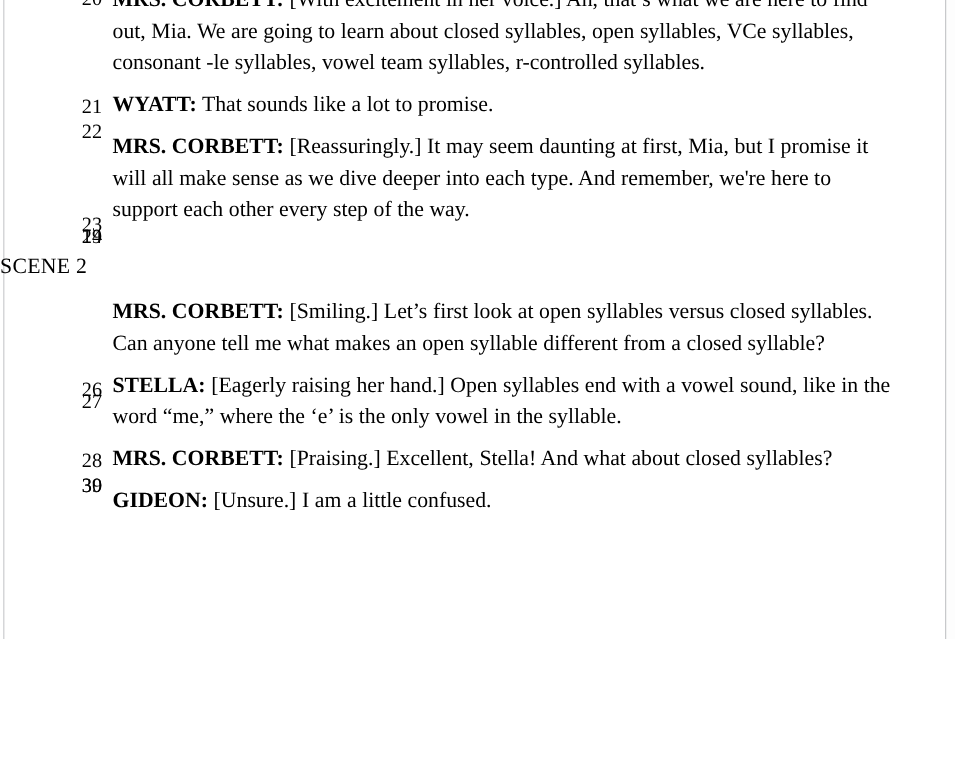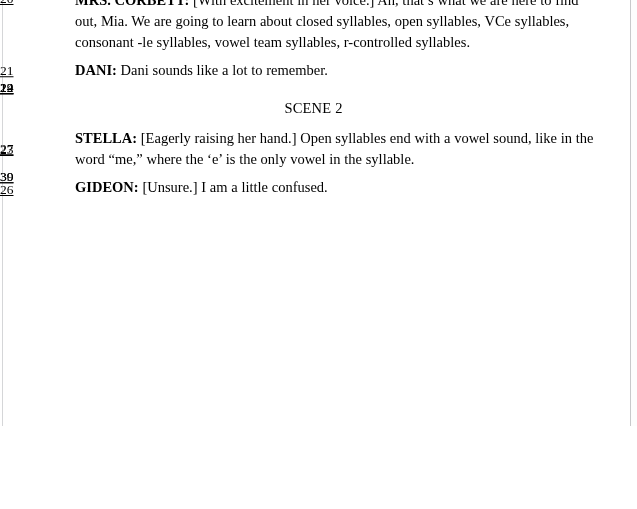--- a/index.html
+++ b/index.html
@@ -62,24 +62,24 @@
     margin: 0;
   }
 
   
   .line-block + .line-block { margin-top: 7px; }
 
   .num {
     position: absolute;
     left: 0;
     width: 68px;
+    text-align: right;
     font-size: 13.5px;
     line-height: 1;
     color: #000;
-    text-decoration: underline;
   }
   
   .num.center {
     top: 50%;
     transform: translateY(-50%);
   }
   .num.first {
     top: 2px;
   }
   
@@ -94,21 +94,21 @@
     text-align: left;
     word-spacing: 0.1px;
   }
 
   .speaker {
     font-weight: bold;
   }
 
   
   .scene-heading {
-    text-align: center;
+    text-align: left;
     font-size: 14.5px;
     line-height: 21px;
     margin: 17px 6px 9px 0;
     padding-right: 4px;
     letter-spacing: 0.2px;
   }
 </style>
 </head>
 <body>
 
@@ -118,50 +118,56 @@
 
   <div id="doc">
 
     <div class="line-block">
       <div class="num first">20</div>
       <div class="txt"><span class="speaker">MRS. CORBETT:</span><span> [With excitement in her voice.] Ah, that’s what we are here to find out, Mia. We are going to learn about closed syllables, open syllables, VCe syllables, consonant -le syllables, vowel team syllables, r-controlled syllables.</span></div>
     </div>
 
     <div class="line-block">
       <div class="num center">21</div>
-      <div class="txt"><span class="speaker">DANI:</span><span> Dani sounds like a lot to remember.</span></div>
+      <div class="txt"><span class="speaker">WYATT:</span><span> That sounds like a lot to promise.</span></div>
     </div>
 
     <div class="line-block">
       <div class="num center">22</div>
     </div>
 
     <div class="line-block">
       <div class="num second">23</div>
+      <div class="txt"><span class="speaker">MRS. CORBETT:</span><span> [Reassuringly.] It may seem daunting at first, Mia, but I promise it will all make sense as we dive deeper into each type. And remember, we're here to support each other every step of the way.</span></div>
     </div>
 
     <div class="line-block">
       <div class="num center">24</div>
     </div>
 
     <div class="line-block">
       <div class="num center">19</div>
     </div>
 
     <div class="scene-heading">SCENE 2</div>
 
     <div class="line-block">
       <div class="num second">26</div>
+      <div class="txt"><span class="speaker">MRS. CORBETT:</span><span> [Smiling.] Let’s first look at open syllables versus closed syllables. Can anyone tell me what makes an open syllable different from a closed syllable?</span></div>
     </div>
 
     <div class="line-block">
       <div class="num center">27</div>
       <div class="txt"><span class="speaker">STELLA:</span><span> [Eagerly raising her hand.] Open syllables end with a vowel sound, like in the word “me,” where the ‘e’ is the only vowel in the syllable.</span></div>
     </div>
 
+    <div class="line-block">
+      <div class="num center">28</div>
+      <div class="txt"><span class="speaker">MRS. CORBETT:</span><span> [Praising.] Excellent, Stella! And what about closed syllables?</span></div>
+    </div>
 
     <div class="line-block">
       <div class="num center">39</div>
     </div>
 
     <div class="line-block">
       <div class="num center">30</div>
     </div>
 
     <div class="line-block">

